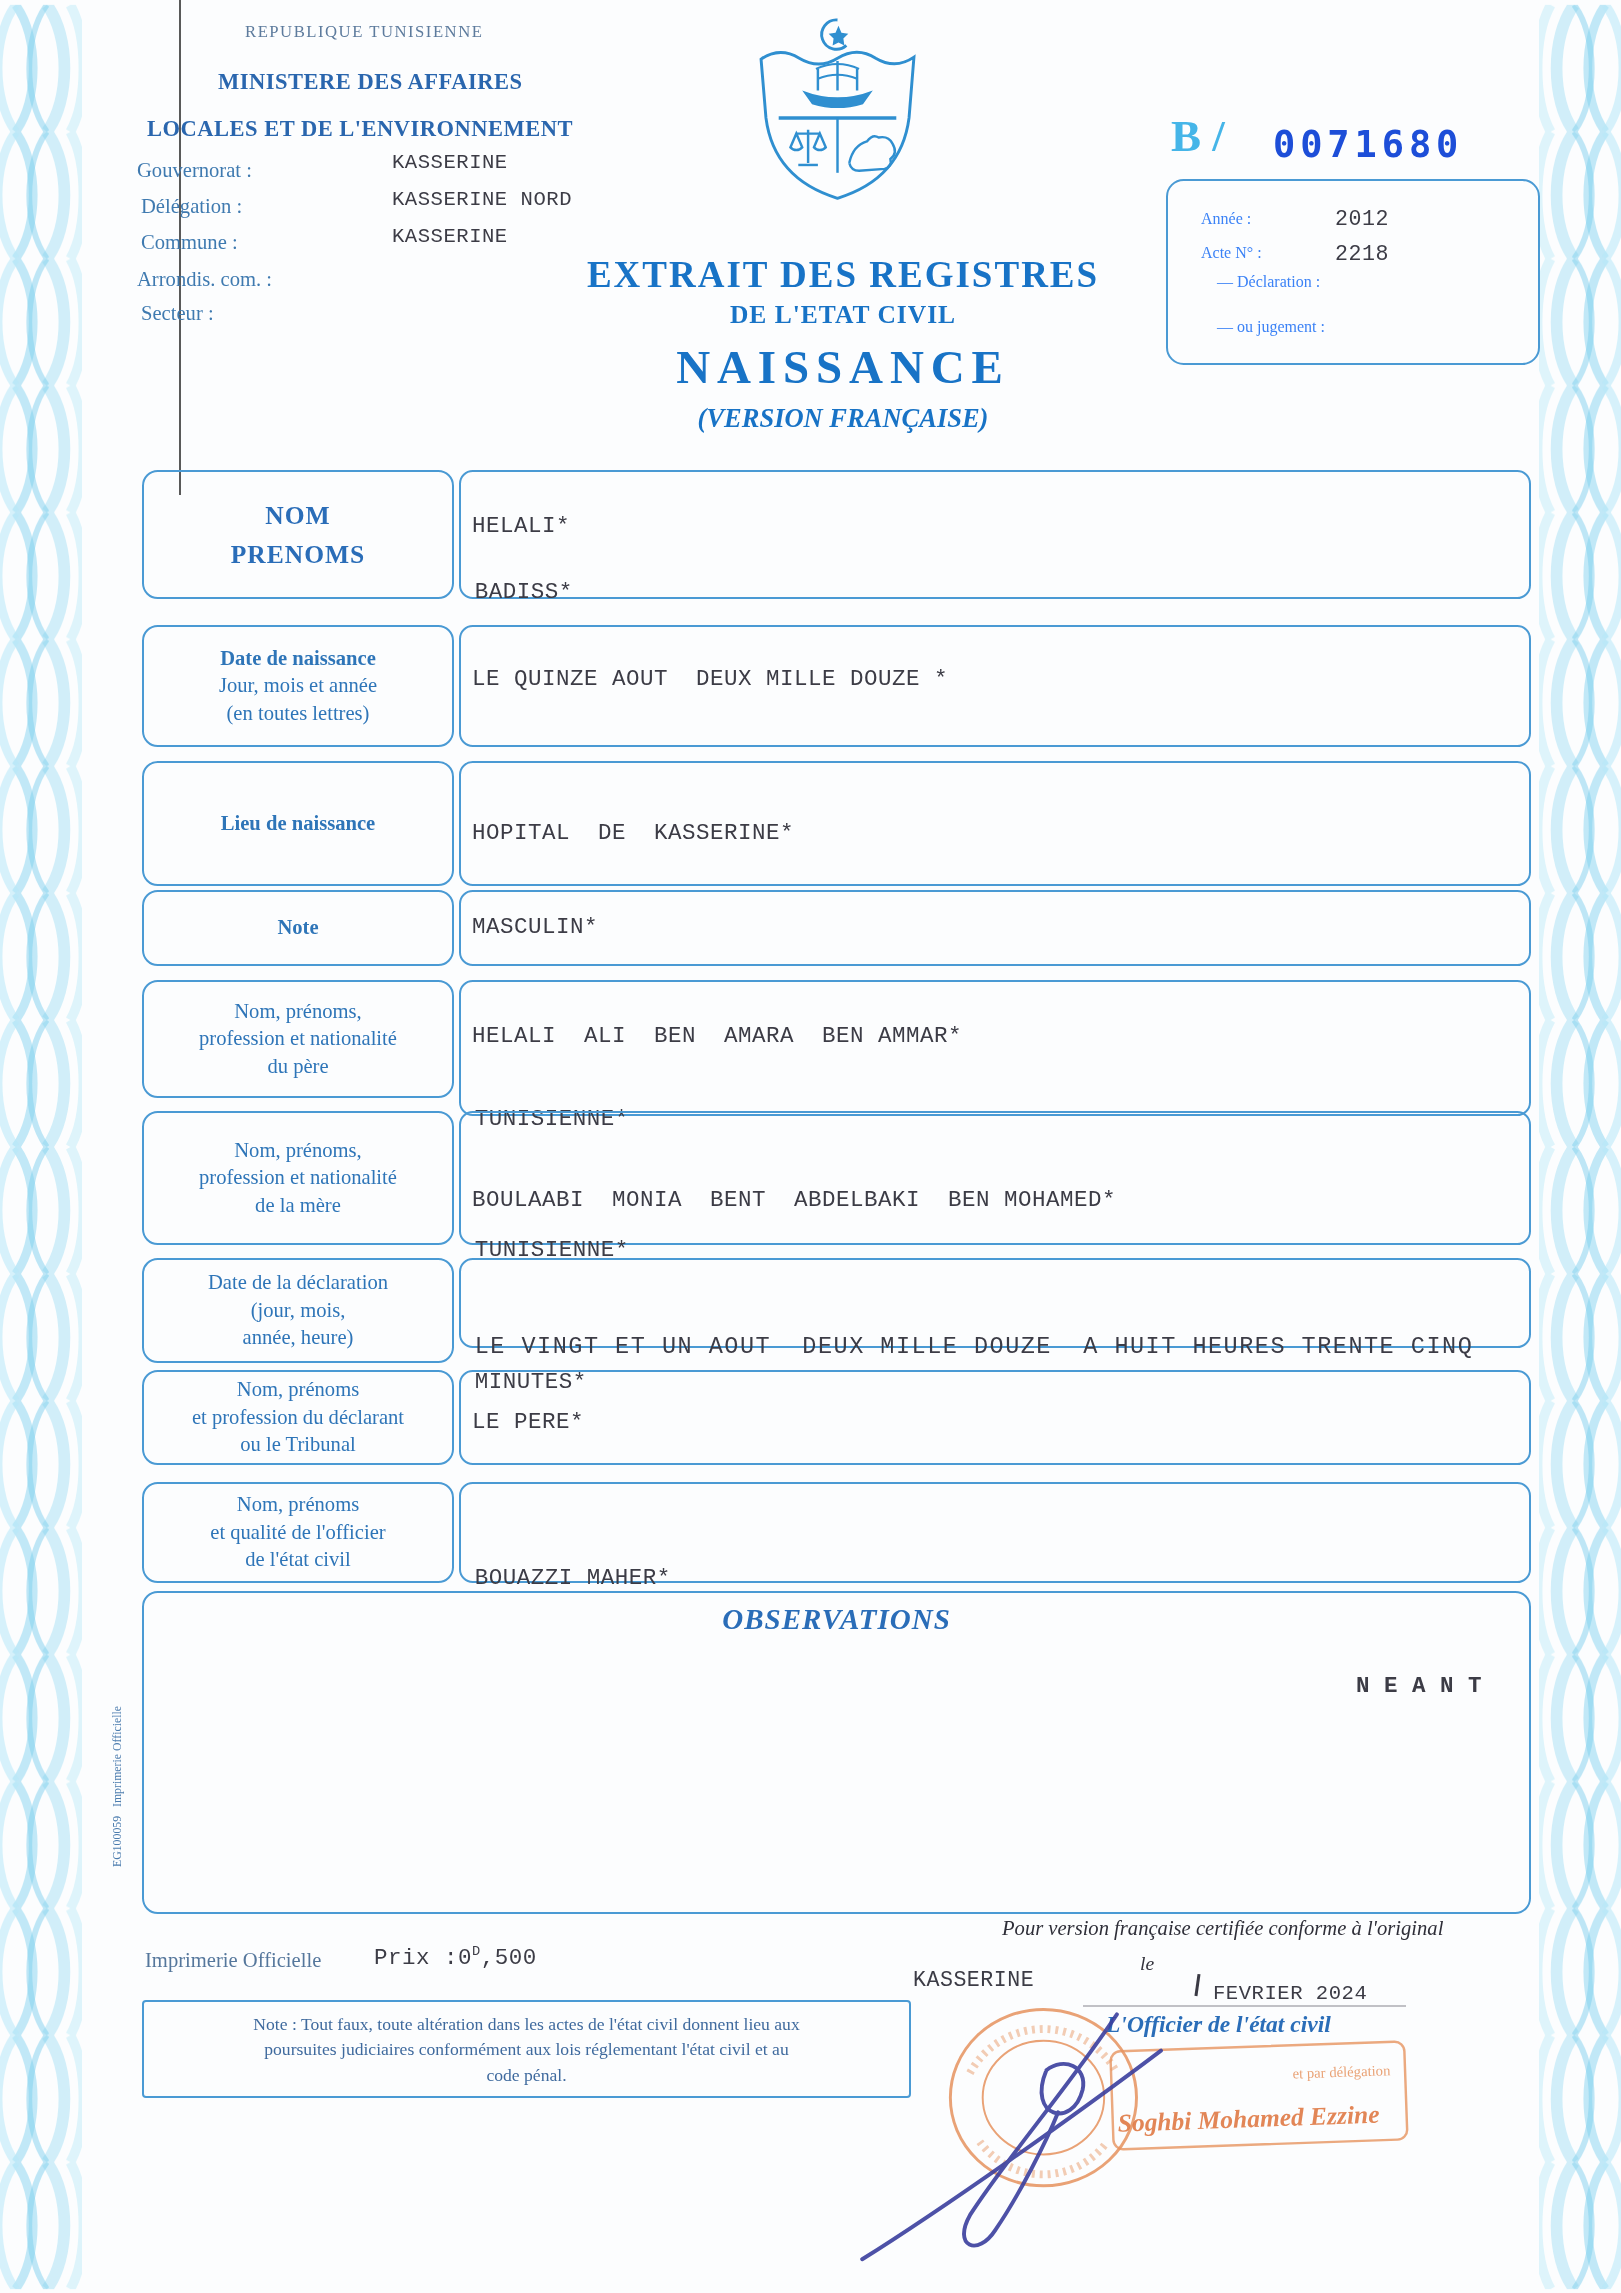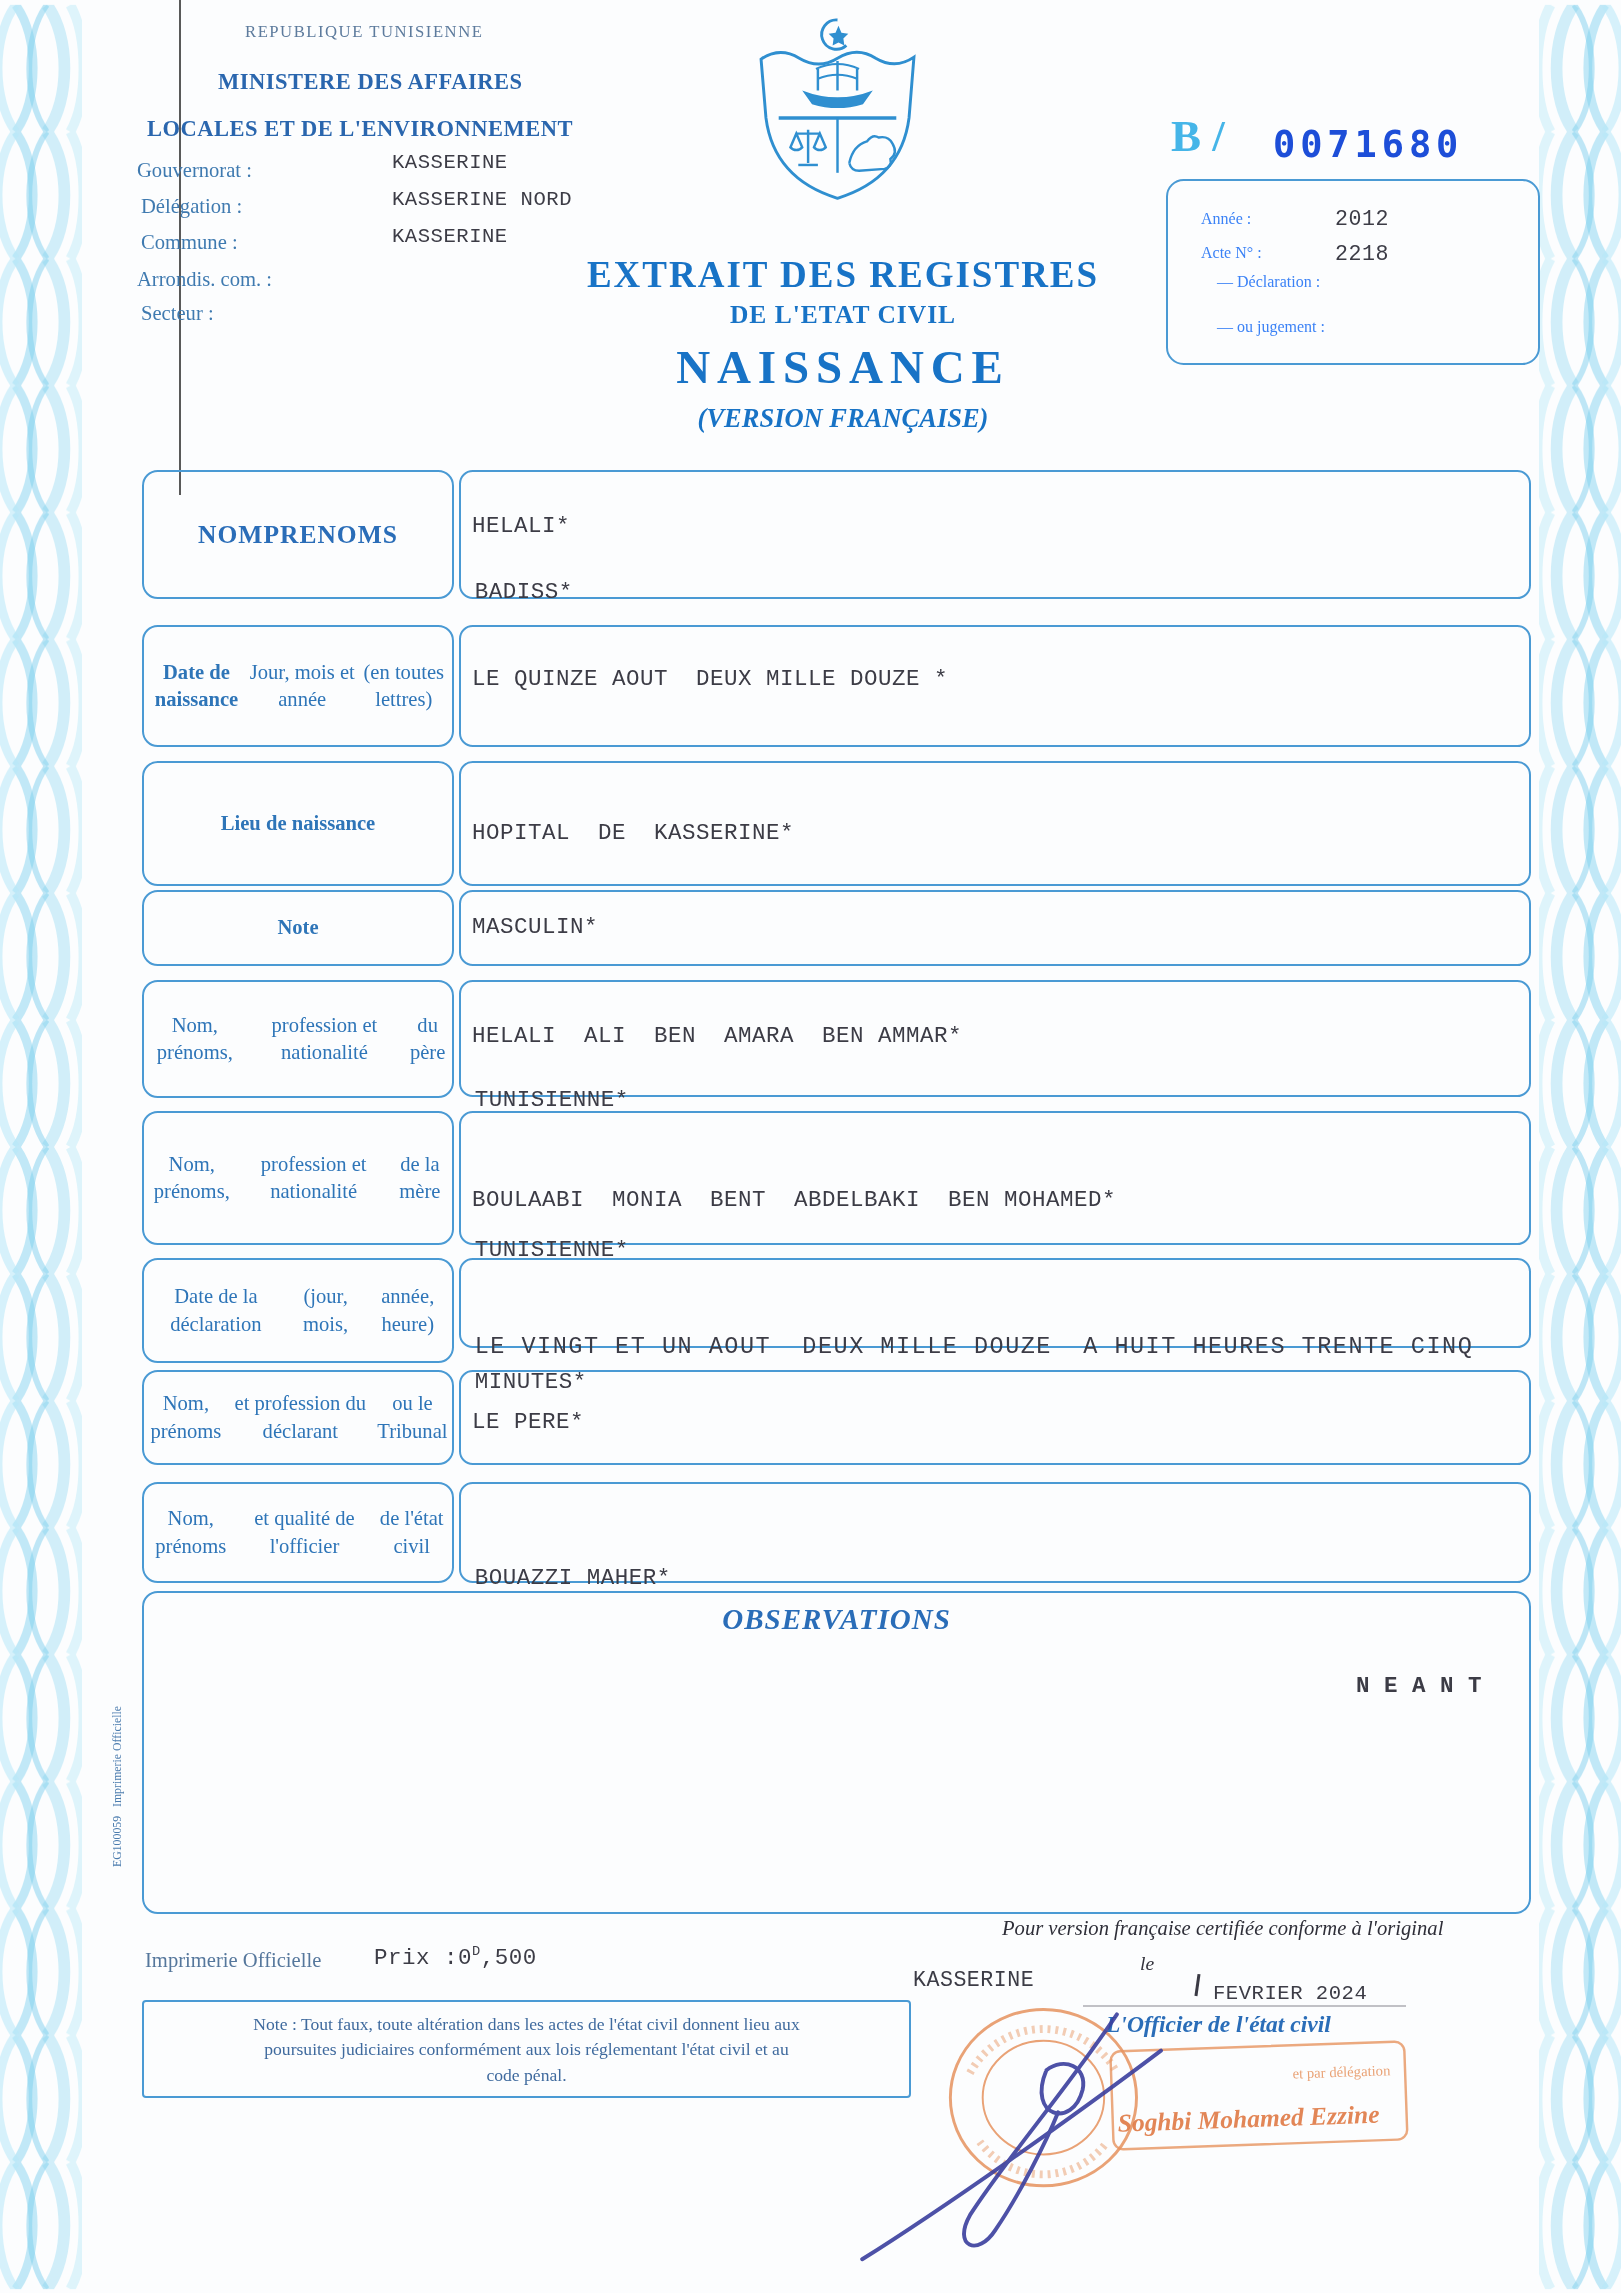--- a/index.html
+++ b/index.html
@@ -35,21 +35,21 @@
     color: #1d4ed8; letter-spacing: 4.9px; margin-left: 16px;
   }
   .actebox { left: 1166px; top: 179px; width: 374px; height: 186px;
     border: 2.5px solid #4a9ad4; border-radius: 17.6px; }
   .acte-label { font-size: 16px; color: #3b82f6; }
 
   
   .frow { position: absolute; left: 142px; width: 1389px; }
   .lbox { position: absolute; left: 0; width: 312px;
     border: 2.5px solid #4a9ad4; border-radius: 15.7px;
-    display: flex; flex-direction: row; justify-content: center;
+    display: flex; flex-direction: column; justify-content: center;
     align-items: center; text-align: center; }
   .vbox { position: absolute; left: 317px; width: 1072px;
     border: 2.5px solid #4a9ad4; border-radius: 13.7px; }
   .lline { font-size: 20.6px; line-height: 27.4px; color: #2e75b8; }
   .strong { font-weight: bold; }
   .r1 .lline { font-size: 25.5px; line-height: 39px; font-weight: bold;
     color: #2a6db8; letter-spacing: 1px; }
   .vline { padding-left: 11px; }
   .ovf { position: absolute; left: 13.7px; }
   .wide { font-size: 23.5px; letter-spacing: 1.5px; }
@@ -197,21 +197,21 @@
       <div class="vline typed" style="padding-top:21.6px">MASCULIN*</div>
     </div>
   </div>
 
   <div class="frow" style="top:980px">
     <div class="lbox" style="height:118px">
       <div class="lline">Nom, prénoms,</div>
       <div class="lline">profession et nationalité</div>
       <div class="lline">du père</div>
     </div>
-    <div class="vbox" style="height:117px">
+    <div class="vbox" style="height:136px">
       <div class="vline typed" style="padding-top:41px">HELALI  ALI  BEN  AMARA  BEN AMMAR*</div>
       <div class="ovf typed" style="bottom:-17.6px">TUNISIENNE*</div>
     </div>
   </div>
 
   <div class="frow" style="top:1111px">
     <div class="lbox" style="height:134px">
       <div class="lline">Nom, prénoms,</div>
       <div class="lline">profession et nationalité</div>
       <div class="lline">de la mère</div>

